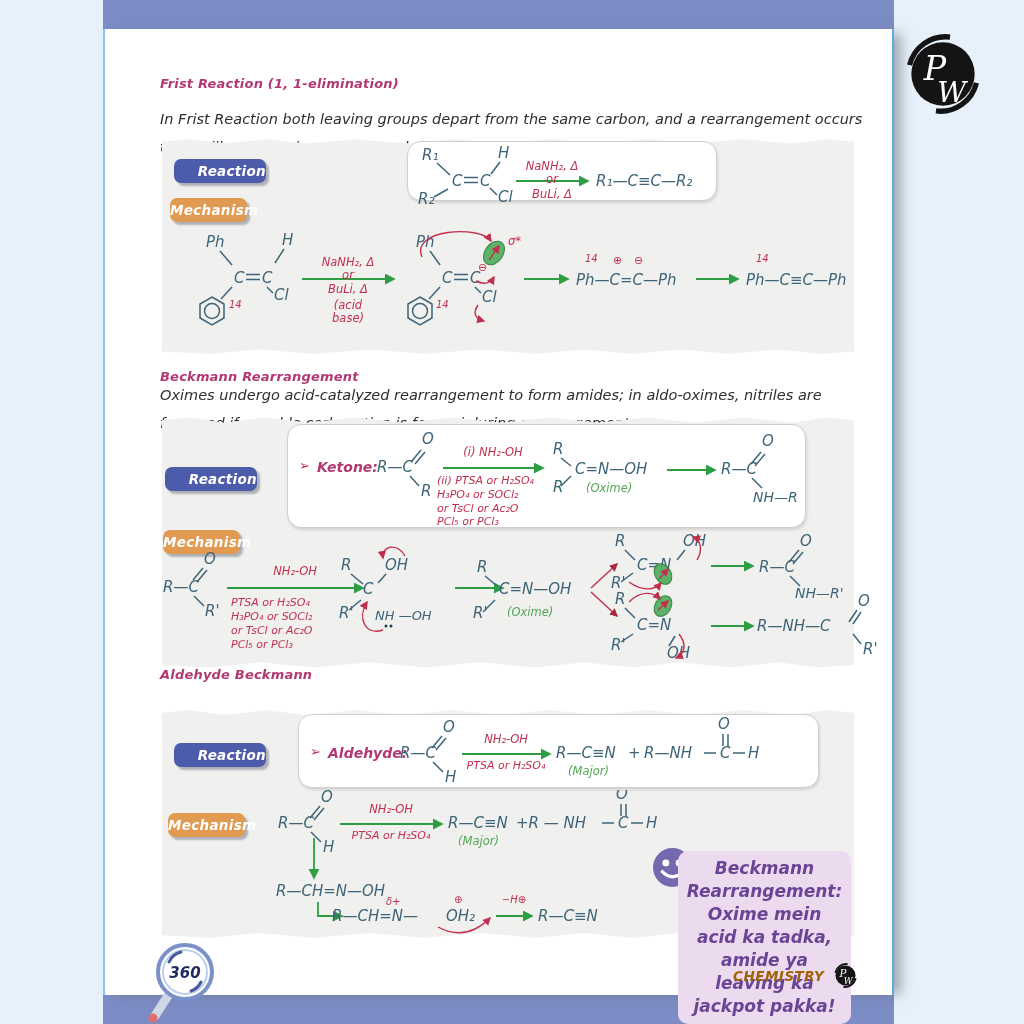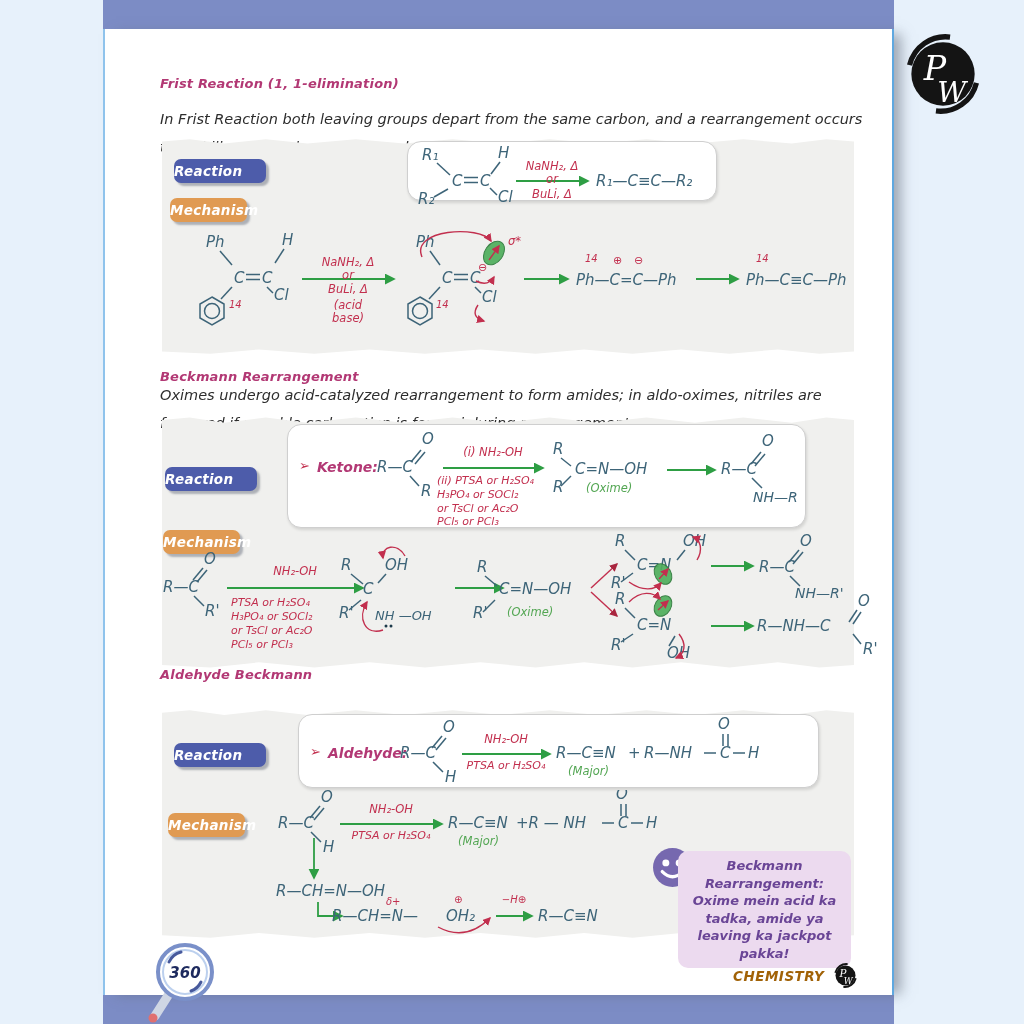--- a/index.html
+++ b/index.html
@@ -5,25 +5,25 @@
 *{margin:0;padding:0;box-sizing:border-box}
 html,body{width:1024px;height:1024px}
 body{position:relative;background:#e7f1fb;font-family:"DejaVu Sans",sans-serif;overflow:hidden}
 .band{position:absolute;left:103px;width:791px;background:#7c8cc5}
 .band.top{top:0;height:29px}
 .band.bot{top:995px;height:29px}
 .page{position:absolute;left:103px;top:29px;width:791px;height:966px;background:#ffffff;border-left:2px solid #8fc3ec;border-right:2px solid #5fa8e0;box-shadow:10px 2px 12px -3px rgba(96,106,120,.55)}
 .h-title{position:absolute;left:55px;font-style:italic;font-weight:bold;color:#b23874;font-size:13px;letter-spacing:.2px}
 .intro{position:absolute;left:55px;width:720px;font-style:italic;color:#2d2d2d;font-size:14.5px;line-height:1.95}
 .panel{position:absolute;left:57px;width:692px;background:#f0f0ee;clip-path:polygon(0% 2%,4% 1%,9% 3%,15% 1%,21% 3%,28% 1%,35% 3%,42% 1%,49% 3%,56% 1%,63% 3%,70% 1%,77% 3%,84% 1%,91% 3%,96% 1%,100% 2%,100% 98%,95% 99%,89% 97%,82% 99%,75% 97%,68% 99%,61% 97%,54% 99%,46% 97%,38% 99%,30% 97%,22% 99%,14% 97%,7% 99%,0% 98%)}
-.tag{position:absolute;color:#fff;font-weight:bold;font-style:italic;font-size:13.5px;text-align:left;border-radius:7px;padding:4px 0;box-shadow:3px 3px 2px rgba(118,124,136,.55);letter-spacing:.3px}
+.tag{position:absolute;color:#fff;font-weight:bold;font-style:italic;font-size:13.5px;text-align:right;border-radius:7px;padding:4px 0;box-shadow:3px 3px 2px rgba(118,124,136,.55);letter-spacing:.3px}
 .tag.reaction{background:#4d5caa;width:92px}
 .tag.mech{background:#e09a52;width:77px}
 .wbox{position:absolute;background:#fff;border:1.5px solid #cfcfcf;border-radius:14px;box-shadow:1px 2px 3px rgba(0,0,0,.12)}
-.note-box{position:absolute;left:573px;top:822px;width:173px;min-height:98px;background:#ecdaef;border-radius:10px;padding:6px 8px;text-align:center;color:#6a4596;font-style:italic;font-weight:bold;font-size:13px;line-height:1.35}
+.note-box{position:absolute;left:573px;top:822px;width:173px;min-height:98px;background:#ecdaef;border-radius:10px;padding:6px 8px;text-align:center;color:#6a4596;font-style:italic;font-weight:bold;font-size:17px;line-height:1.35}
 .smiley{position:absolute;left:547px;top:818px;width:41px;height:41px}
 .footer-right{position:absolute;left:628px;top:933px;display:flex;align-items:center;gap:8px}
 .footer-subject{font-weight:bold;font-style:italic;font-size:13.5px;color:#a16207;letter-spacing:.5px}
 .pw-top{position:absolute;left:899px;top:30px;width:88px;height:88px}
 .magnifier{position:absolute;left:145px;top:938px;width:96px;height:86px;z-index:6}
 svg text{font-style:italic}
 .ct{fill:#3d6478;font-size:15px}
 .ct14{fill:#3d6478;font-size:14px}
 .ct13{fill:#3d6478;font-size:13px}
 .rt{fill:#c22f4e;font-size:11.5px}

